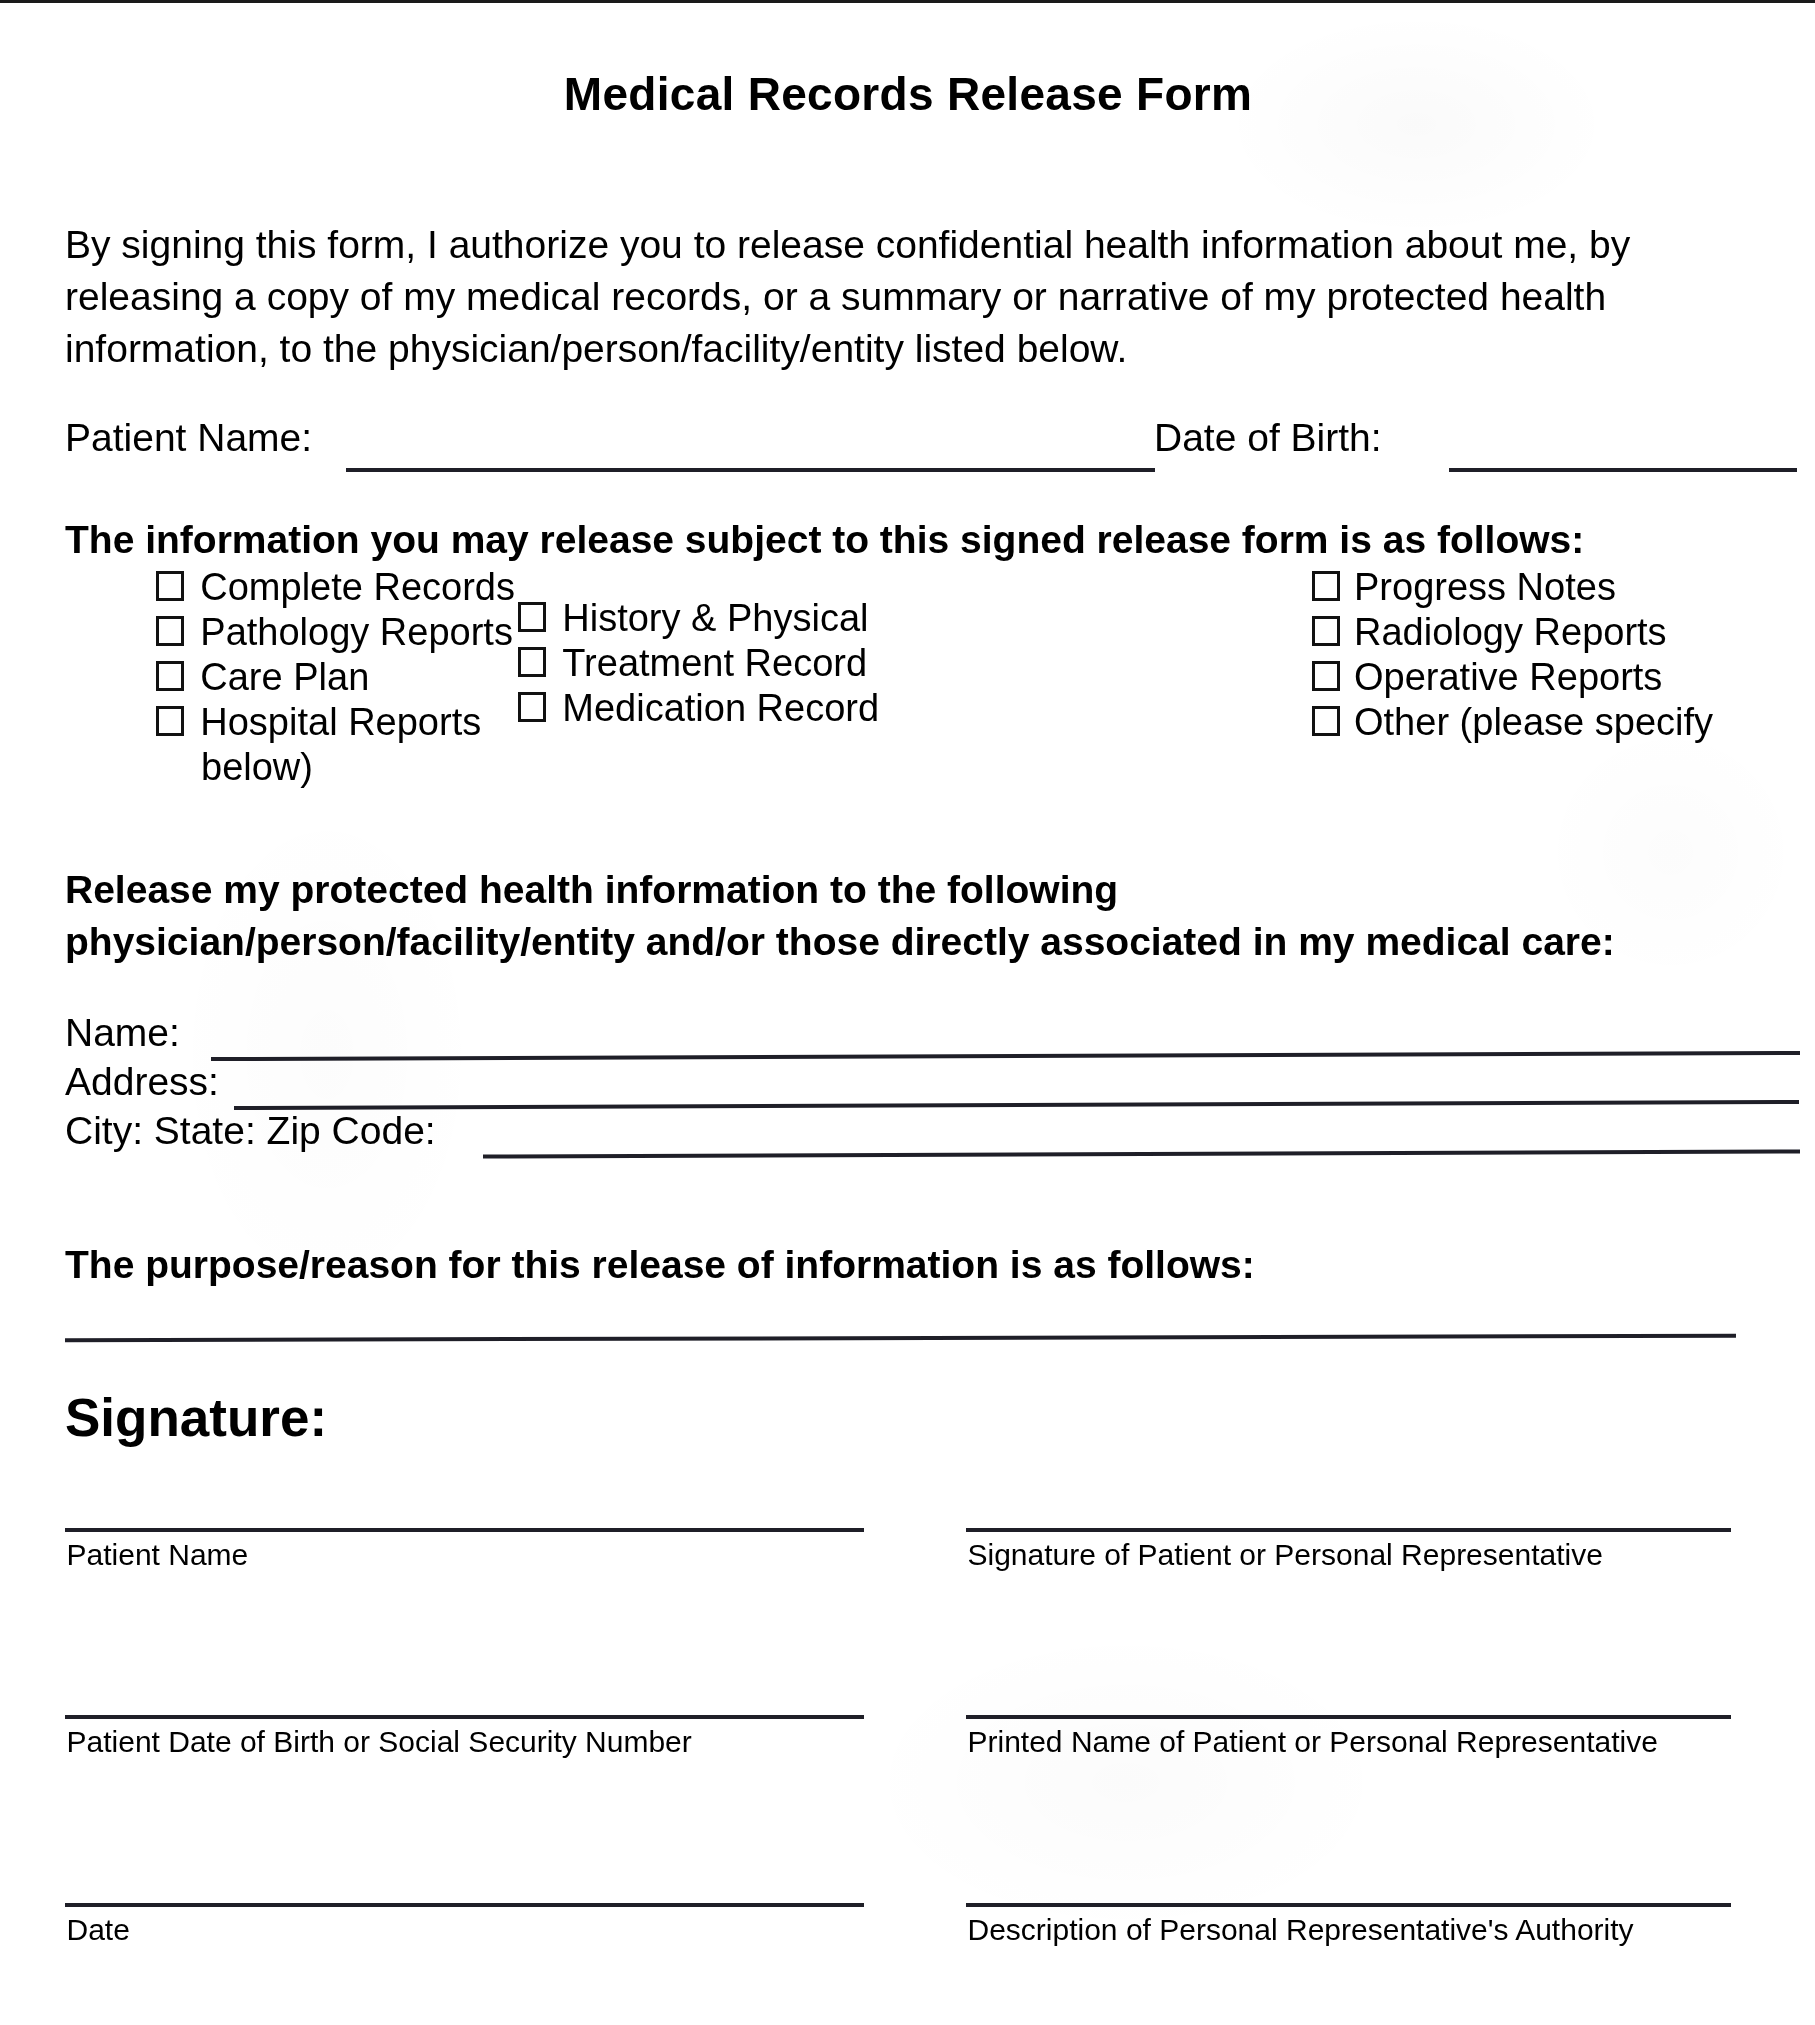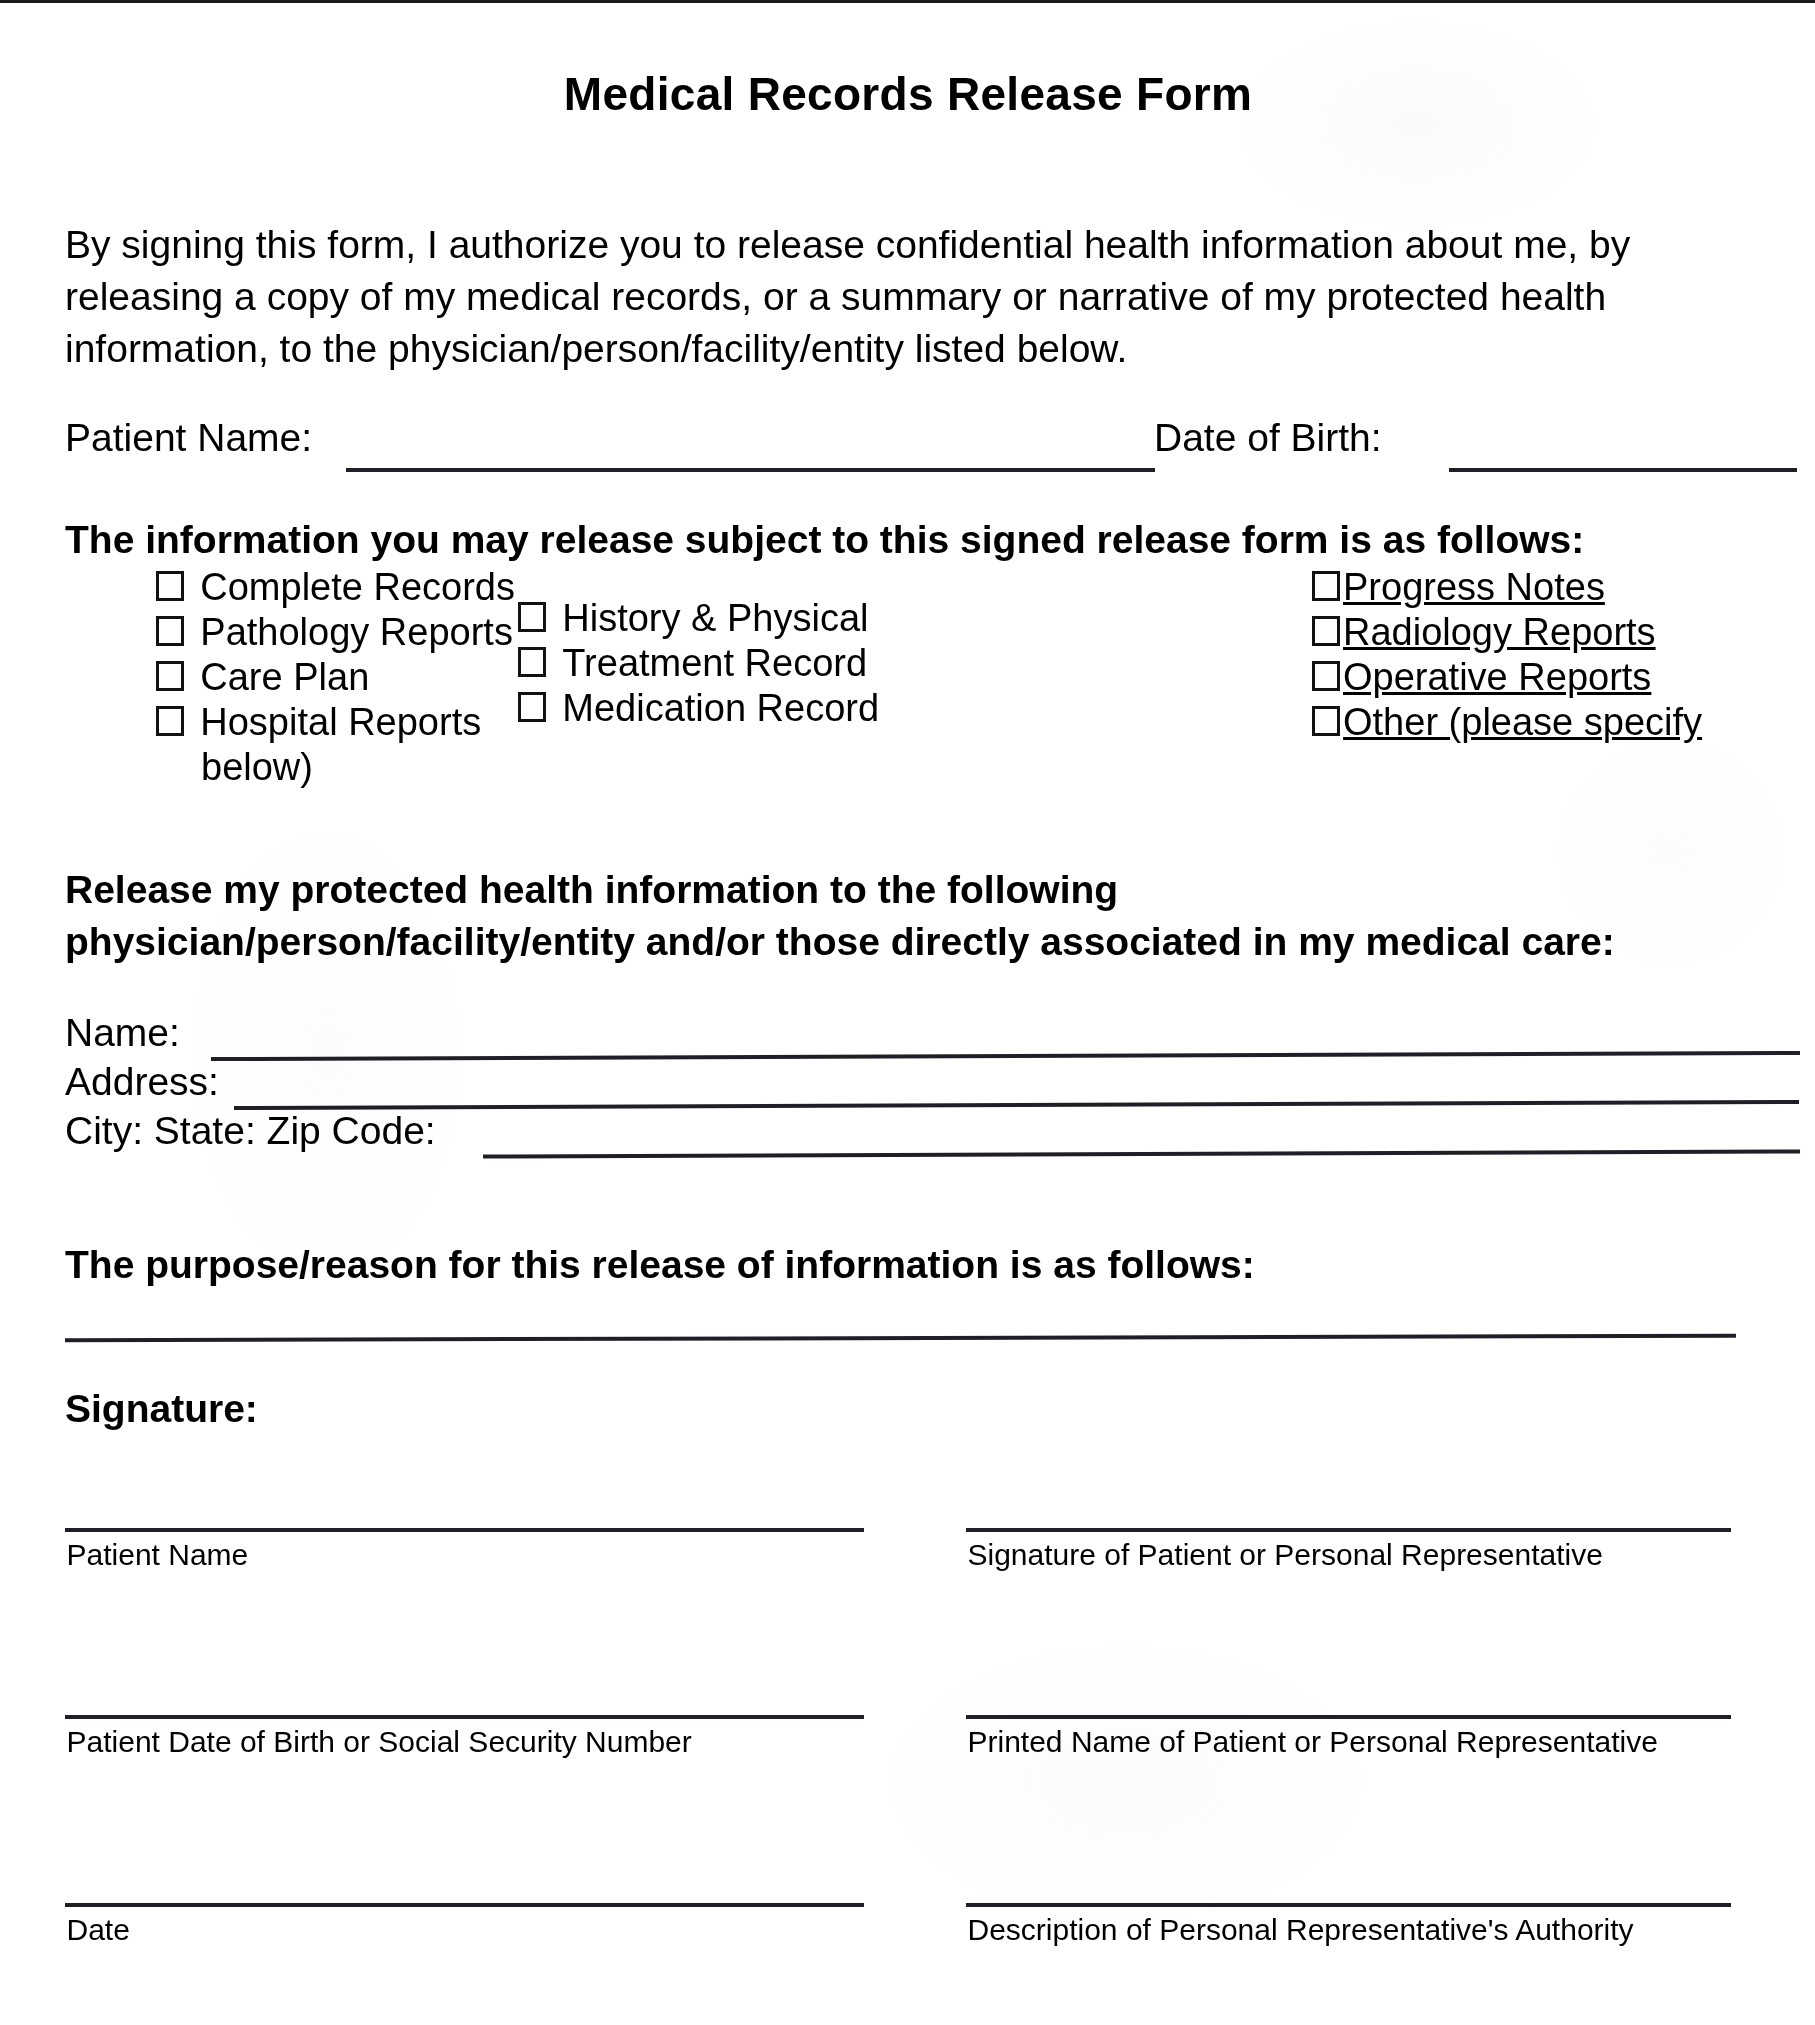--- a/index.html
+++ b/index.html
@@ -101,21 +101,21 @@
     flex: 0 0 auto;
     margin-top: 5.2px;
     background: #fff;
   }
   .cb-label {
     font-size: 38px;
     line-height: 43px;
     white-space: nowrap;
   }
   .gap-wide .cb-label { margin-left: 16.3px; }
-  .gap-tight .cb-label { margin-left: 3px; text-decoration: underline; }
+  .gap-tight .cb-label { margin-left: 14px; }
   .cb-cont {
     font-size: 38px;
     line-height: 43px;
     white-space: nowrap;
   }
 
   
   #release-to-heading {
     position: absolute;
     top: 861px;
@@ -145,21 +145,21 @@
     position: absolute;
     top: 1240px;
     left: 65px;
     font-size: 39px;
     font-weight: bold;
   }
   #signature-heading {
     position: absolute;
     top: 1384px;
     left: 65px;
-    font-size: 39px;
+    font-size: 53px;
     font-weight: bold;
   }
 
   
   #signature-block { position: absolute; top: 1525px; left: 0; width: 1816px; }
   .sig-cell { position: absolute; }
   .sig-rule {
     position: absolute;
     left: 0;
     top: 0;

